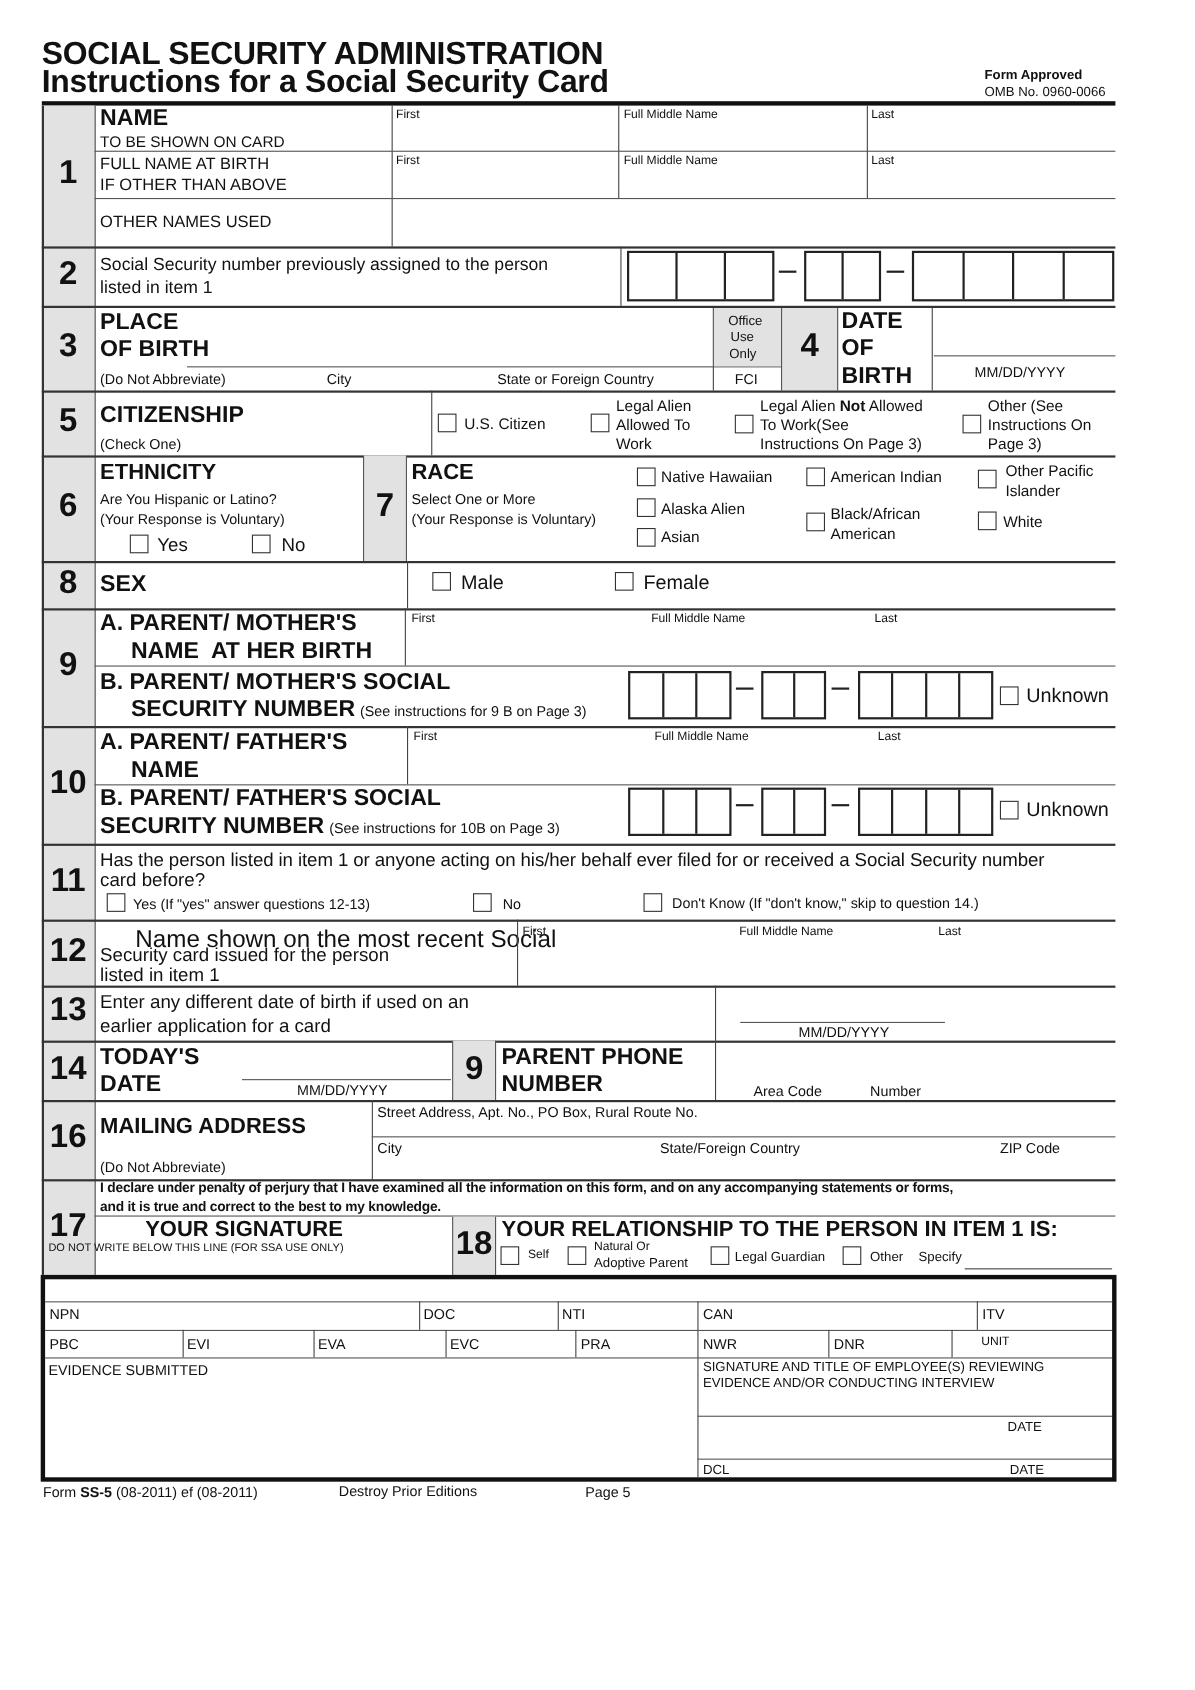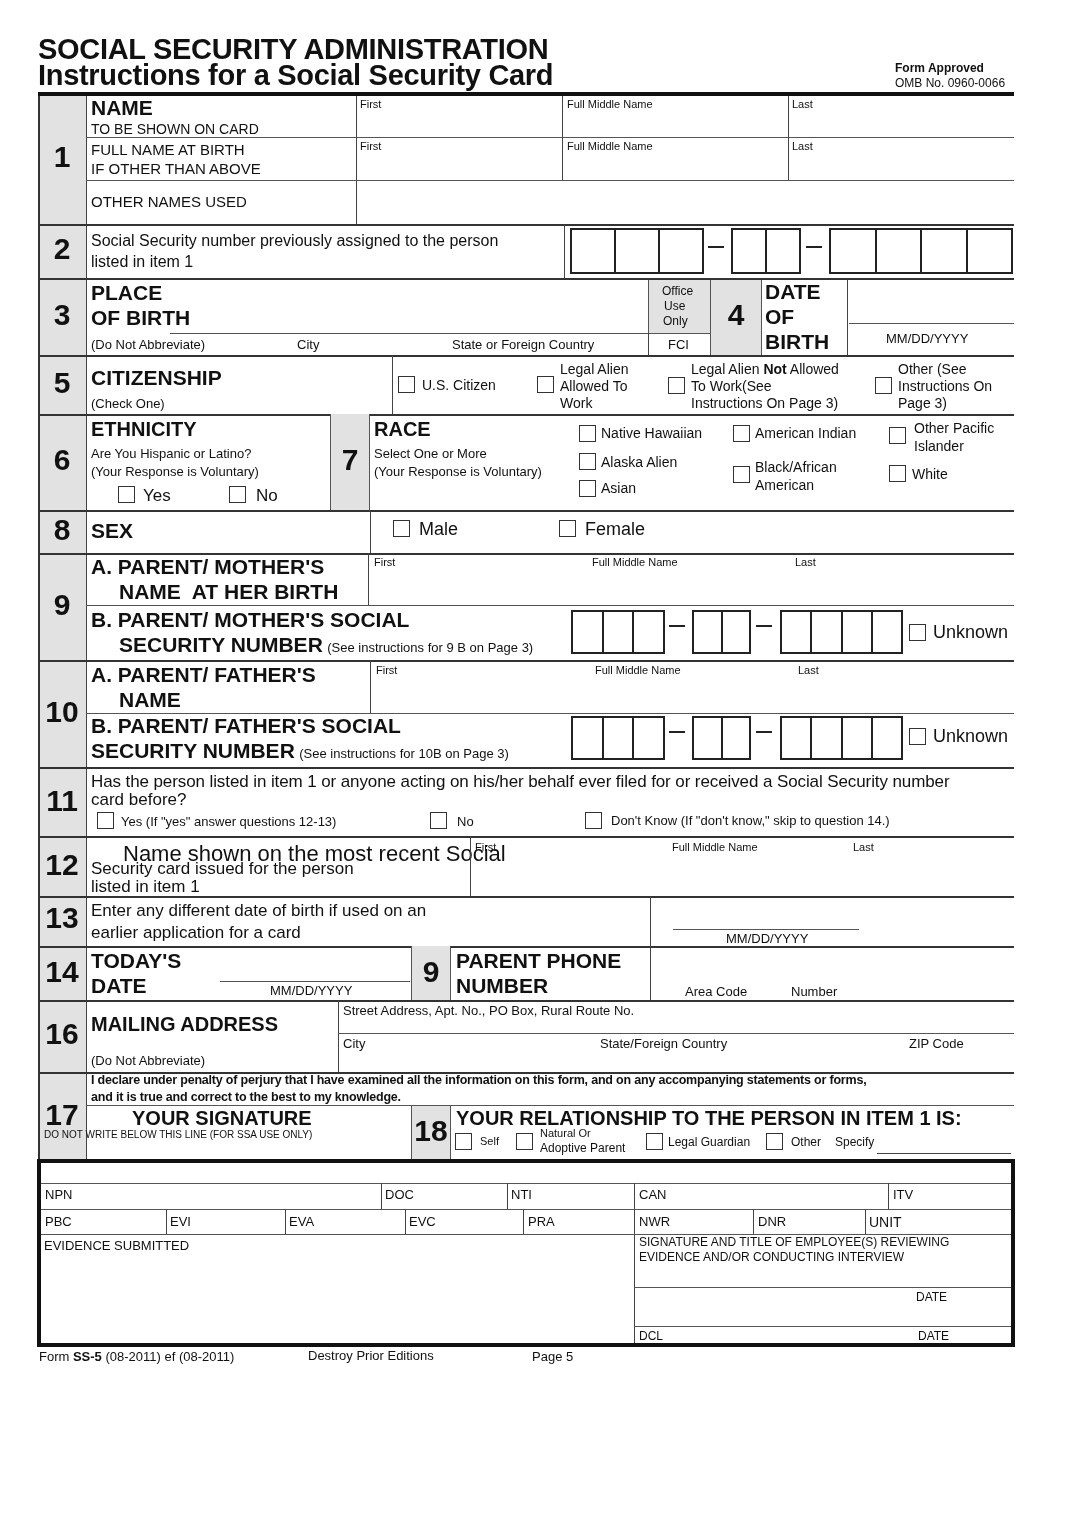--- a/index.html
+++ b/index.html
@@ -332,21 +332,21 @@
 <div class="vline" style="left:285px;top:1209px;height:25px;"></div>
 <div class="abs small" style="left:289px;top:1214px;font-size:13px;">EVA</div>
 <div class="vline" style="left:405px;top:1209px;height:25px;"></div>
 <div class="abs small" style="left:409px;top:1214px;font-size:13px;">EVC</div>
 <div class="vline" style="left:523px;top:1209px;height:25px;"></div>
 <div class="abs small" style="left:528px;top:1214px;font-size:13px;">PRA</div>
 <div class="abs small" style="left:639px;top:1214px;font-size:13px;">NWR</div>
 <div class="vline" style="left:753px;top:1209px;height:25px;"></div>
 <div class="abs small" style="left:758px;top:1214px;font-size:13px;">DNR</div>
 <div class="vline" style="left:865px;top:1209px;height:25px;"></div>
-<div class="abs small" style="left:869px;top:1214px;font-size:14px;text-align:center;">UNIT</div>
+<div class="abs small" style="left:892px;top:1214px;font-size:11px;text-align:center;">UNIT</div>
 <div class="hline thin" style="left:41px;top:1234px;width:970px;"></div>
 <div class="abs small" style="left:44px;top:1238px;font-size:13px;">EVIDENCE SUBMITTED</div>
 <div class="abs tiny" style="left:639px;top:1235px;font-size:12px;">SIGNATURE AND TITLE OF EMPLOYEE(S) REVIEWING</div>
 <div class="abs tiny" style="left:639px;top:1250px;font-size:12px;">EVIDENCE AND/OR CONDUCTING INTERVIEW</div>
 <div class="hline thin" style="left:634px;top:1287px;width:377px;"></div>
 <div class="abs tiny" style="left:916px;top:1290px;font-size:12px;">DATE</div>
 <div class="hline thin" style="left:634px;top:1326px;width:377px;"></div>
 <div class="abs tiny" style="left:639px;top:1329px;font-size:12px;">DCL</div>
 <div class="abs tiny" style="left:918px;top:1329px;font-size:12px;">DATE</div>
 

